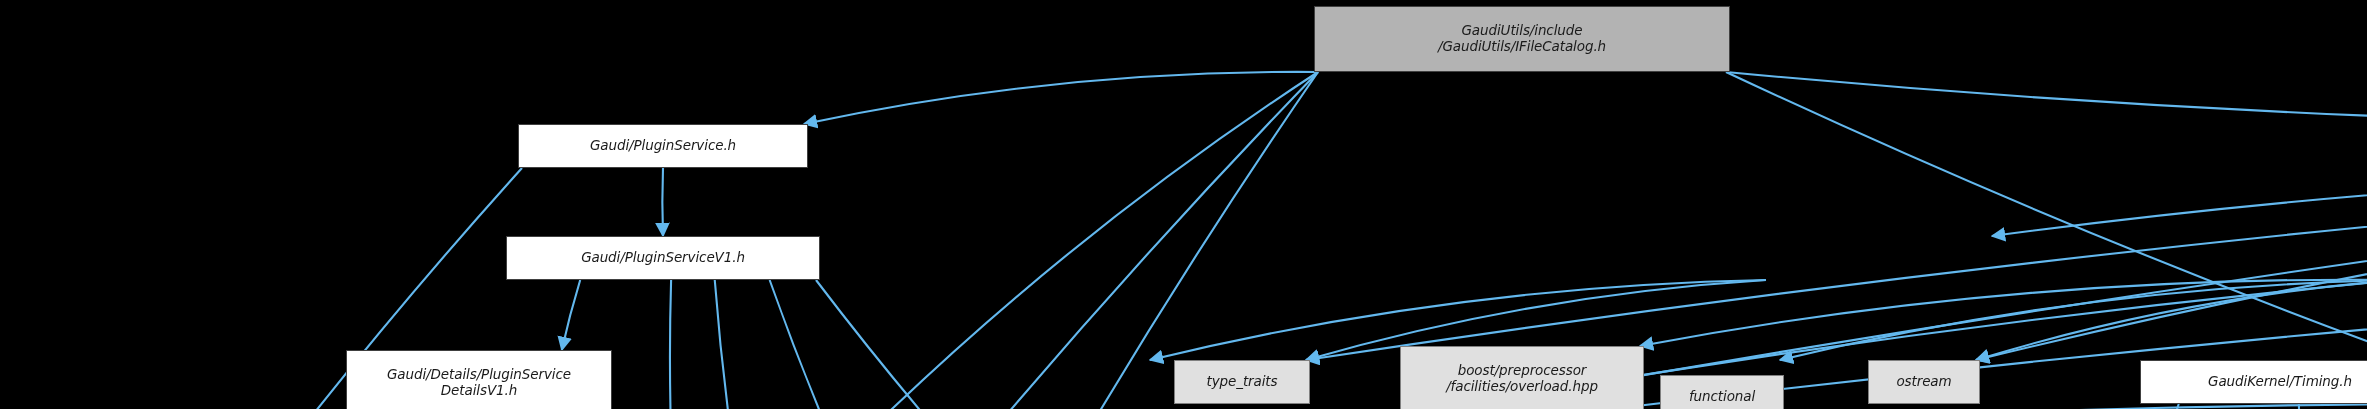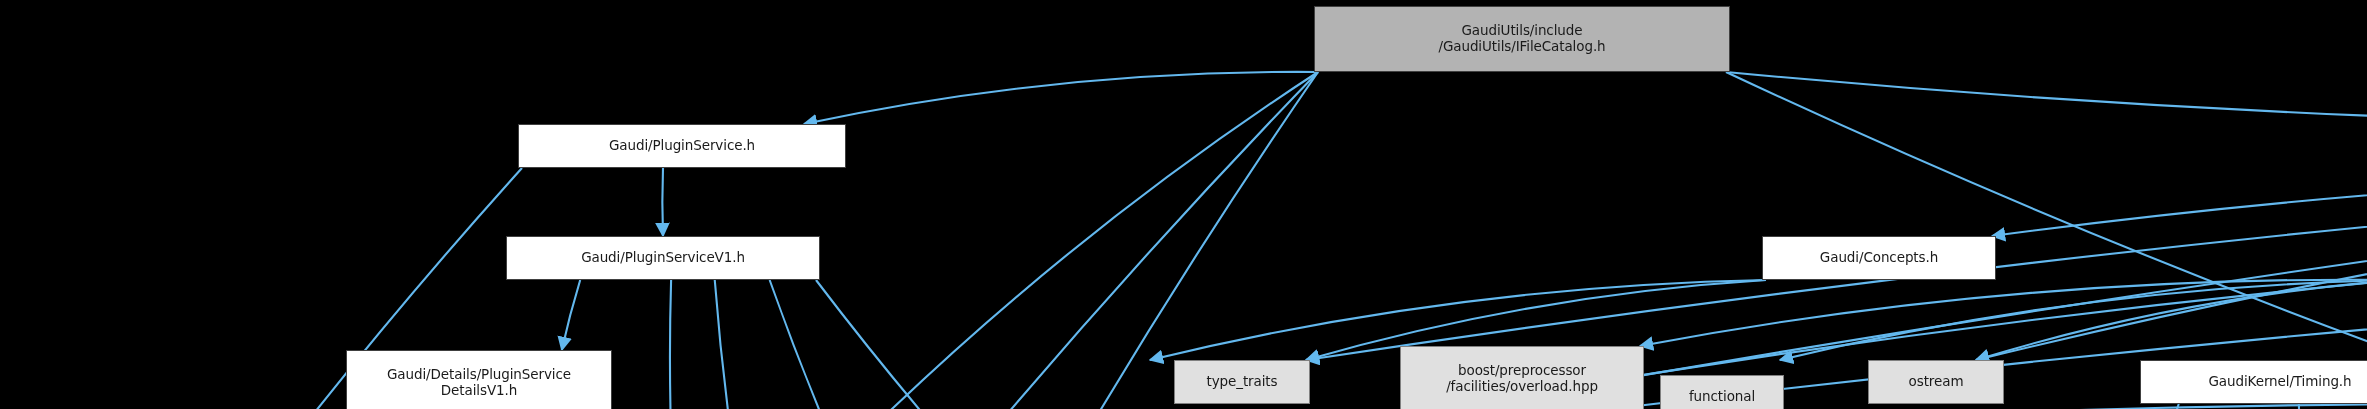--- a/index.html
+++ b/index.html
@@ -18,20 +18,21 @@
     align-items:center;
     justify-content:center;
     text-align:center;
     border:1px solid #404040;
     line-height:1.18;
     font-size:13.5px;
     color:#1a1a1a;
     white-space:pre-line;
     padding:1px 5px;
     letter-spacing:-0.1px;
+    font-style:italic;
   }
   .node.root{background:#b3b3b3;border-color:#404040;}
   .node.hdr{background:#ffffff;border-color:#404040;}
   .node.sys{background:#e0e0e0;border-color:#808080;}
 </style>
 </head>
 <body>
 
 <div id="graph-root">
   <svg id="edge-layer" viewBox="0 0 2367 409" width="2367" height="409" xmlns="http://www.w3.org/2000/svg">
@@ -91,24 +92,23 @@
       <path d="M2178.75,404 Q2165.9985,442.566875 2156.25,482" fill="none" stroke="#63b8ee" stroke-width="2.1" marker-end="url(#ah)"></path>
       <path d="M2298.9,404 Q2299.4985,443.08085 2303.1,482" fill="none" stroke="#63b8ee" stroke-width="2.1" marker-end="url(#ah)"></path>
       <path d="M2408.7,404 Q2421.4985,443.55055 2437.3,482" fill="none" stroke="#63b8ee" stroke-width="2.1" marker-end="url(#ah)"></path>
       <path d="M2456,404 Q2331.71,429.8 2216,482" fill="none" stroke="#63b8ee" stroke-width="2.1" marker-end="url(#ah)"></path>
       <path d="M2596.8,404 Q2592.4985,442.8922 2591.2,482" fill="none" stroke="#63b8ee" stroke-width="2.1" marker-end="url(#ah)"></path>
       <path d="M2456,404 Q1754.8831206563332,405.05900868658864 1058,482" fill="none" stroke="#63b8ee" stroke-width="2.1" marker-end="url(#ah)"></path>
       <path d="M2711.1,404 Q2743.0485000000003,444.287825 2778,482" fill="none" stroke="#63b8ee" stroke-width="2.1" marker-end="url(#ah)"></path>
     </svg>
 <div class="node root" style="left: 1314px; top: 6px; width: 416px; height: 66px;">GaudiUtils/include
 /GaudiUtils/IFileCatalog.h</div>
-    <div class="node hdr" style="left: 518px; top: 124px; width: 328px; height: 44px;">Gaudi/PluginService.h</div>
+    <div class="node hdr" style="left: 518px; top: 124px; width: 290px; height: 44px;">Gaudi/PluginService.h</div>
     <div class="node hdr" style="left: 506px; top: 236px; width: 314px; height: 44px;">Gaudi/PluginServiceV1.h</div>
-    <div class="node hdr" style="left: 1762px; top: 236px; width: 234px; height: 44px;">Gaudi/Concepts.h</div>
     <div class="node hdr" style="left: 346px; top: 350px; width: 266px; height: 66px;">Gaudi/Details/PluginService
 DetailsV1.h</div>
     <div class="node sys" style="left: 1174px; top: 360px; width: 136px; height: 44px; text-align: right;">type_traits</div>
     <div class="node sys" style="left: 1400px; top: 346px; width: 244px; height: 66px;">boost/preprocessor
 /facilities/overload.hpp</div>
     <div class="node sys" style="left: 1660px; top: 360px; width: 124px; height: 44px; margin-top: 15px;">functional</div>
-    <div class="node sys" style="left: 1868px; top: 360px; width: 136px; height: 44px;">ostream</div>
+    <div class="node sys" style="left: 1868px; top: 360px; width: 112px; height: 44px;">ostream</div>
     <div class="node hdr" style="left: 2140px; top: 360px; width: 280px; height: 44px;">GaudiKernel/Timing.h</div>
   </div>
 
 </body></html>

